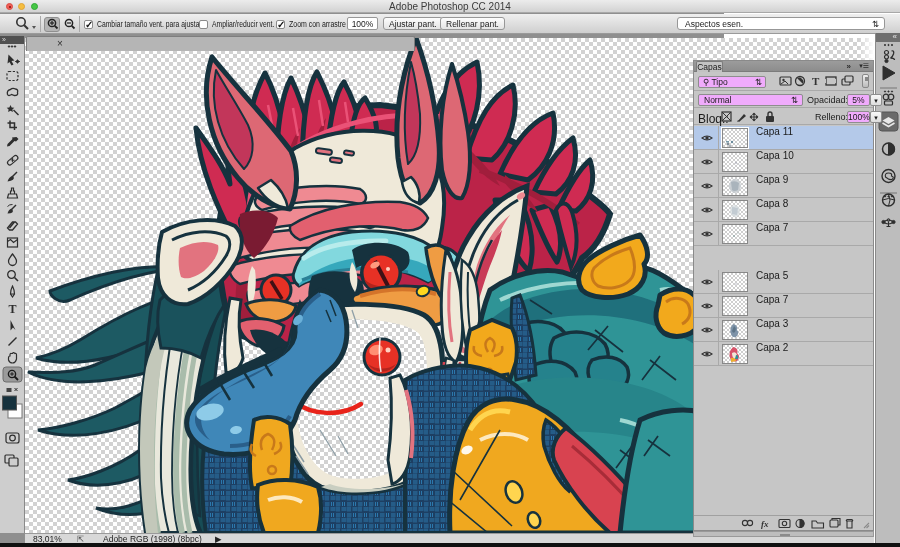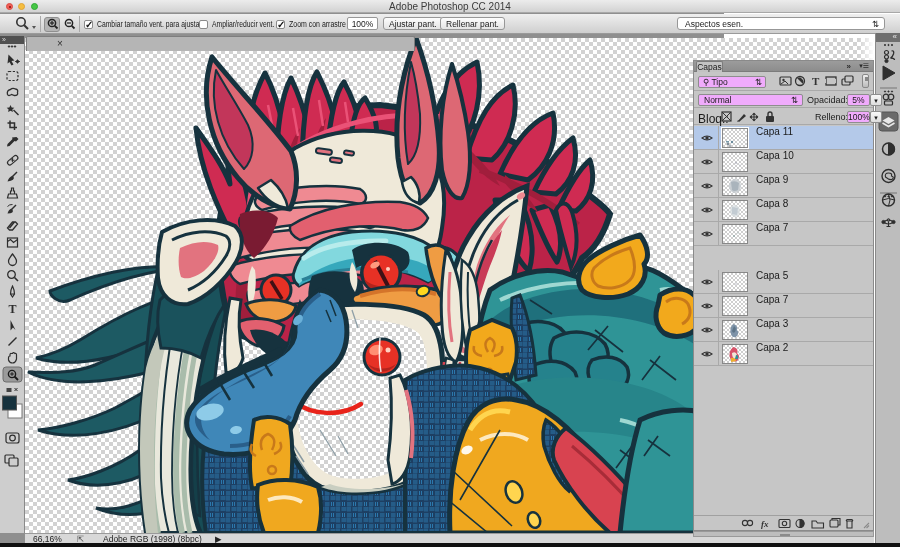--- a/index.html
+++ b/index.html
@@ -421,21 +421,21 @@
 <rect x="2.5" y="360" width="14" height="14" fill="#16323e" stroke="#555"></rect>
 <g fill="none" stroke="#2e2e2e" stroke-width="1.2">
 <rect x="6" y="397" width="13" height="10" rx="2"></rect>
           <circle cx="12.5" cy="402" r="2.8"></circle>
 <rect x="5" y="419" width="9" height="8" rx="1"></rect>
           <rect x="9" y="422" width="9" height="8" rx="1" fill="#cecece"></rect>
 </g>
 </svg>
     </div>
  <div id="status">
-   <span style="left:8px">66,16%</span>
+   <span style="left:8px">83,01%</span>
    <span style="left:52px;color:#555">⇱</span>
    <span style="left:78px">Adobe RGB (1998) (8bpc)</span>
    <span style="left:190px">▶</span>
  </div>
  <div id="blackbar"></div>
  <div id="dock">
       <div class="dtop">«</div>
       <svg width="25" height="510" style="position:absolute;left:0;top:0">
 <g fill="#2e2e2e" stroke="#2e2e2e">
 <circle cx="9" cy="12" r="0.6"></circle>

